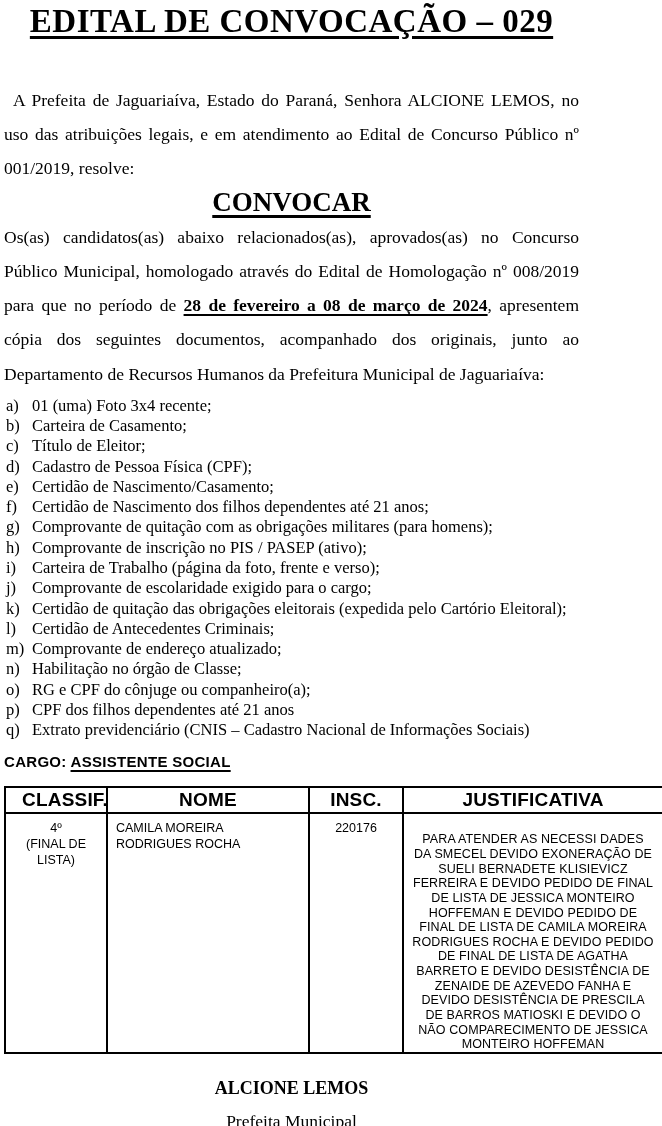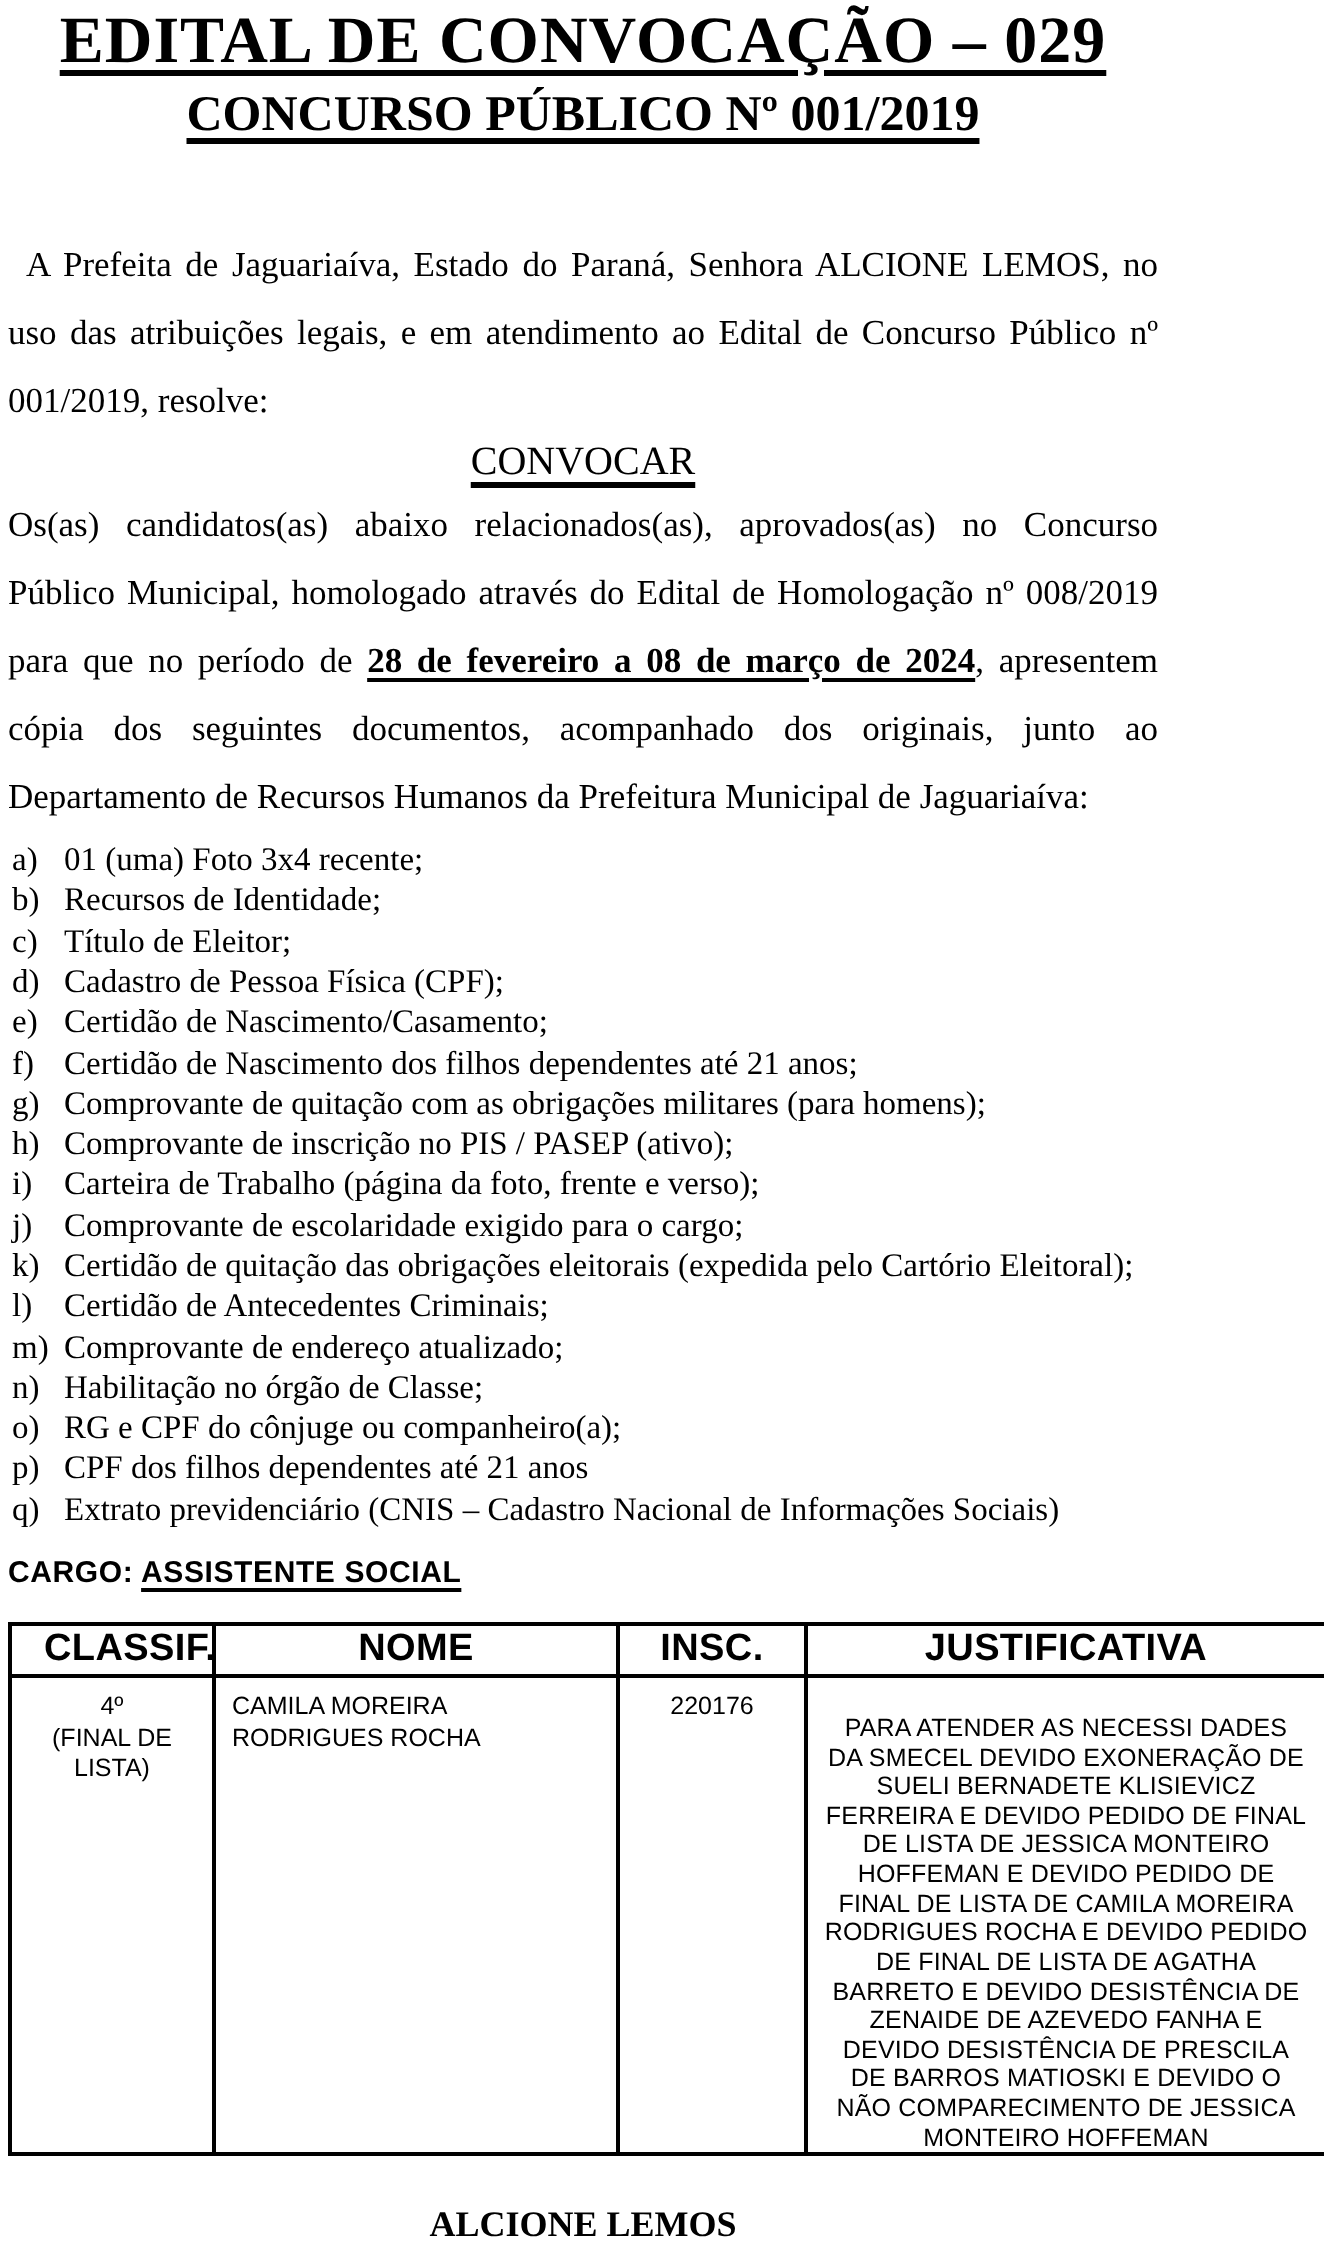--- a/index.html
+++ b/index.html
@@ -33,22 +33,22 @@
   .doc-subtitle {
     margin: 0 0 20px 0;
     text-align: center;
     font-size: 25px;
     font-weight: bold;
     line-height: 1.1;
   }
   .convocar {
     margin: 2px 0 2px 0;
     text-align: center;
-    font-size: 20px;
-    font-weight: normal;
+    font-size: 27px;
+    font-weight: bold;
     line-height: 1.15;
   }
 
   
   .para {
     margin: 0;
     font-size: 17.5px;
     line-height: 1.95;
     text-align: justify;
   }
@@ -138,36 +138,35 @@
     font-size: 17.5px;
   }
 </style>
 </head>
 <body>
 
 <div class="page">
 
   <h1 class="doc-title"><span>EDITAL DE CONVOCAÇÃO – 029</span></h1>
 
-  <h2 class="doc-subtitle"><span>CONCURSO PÚBLICO Nº 001/2019</span></h2>
 
   <p class="para indent">A Prefeita de Jaguariaíva, Estado do Paraná, Senhora ALCIONE LEMOS, no uso das atribuições legais, e em atendimento ao Edital de Concurso Público nº 001/2019, resolve:</p>
 
   <h3 class="convocar"><span>CONVOCAR</span></h3>
 
   <p class="para"><span>Os(as) candidatos(as) abaixo relacionados(as), aprovados(as) no Concurso Público Municipal, homologado através do Edital de Homologação nº 008/2019 para que no período de </span><span class="bold-underline">28 de fevereiro a 08 de março de 2024</span><span>, apresentem cópia dos seguintes documentos, acompanhado dos originais, junto ao Departamento de Recursos Humanos da Prefeitura Municipal de Jaguariaíva:</span></p>
 
   <ul class="checklist">
     <li>
         <span class="li-marker">a)</span>
         <span class="li-text">01 (uma) Foto 3x4 recente;</span>
       </li>
     <li>
         <span class="li-marker">b)</span>
-        <span class="li-text">Recursos de Identidade;</span>
+        <span class="li-text">Carteira de Casamento;</span>
       </li>
     <li>
         <span class="li-marker">c)</span>
         <span class="li-text">Título de Eleitor;</span>
       </li>
     <li>
         <span class="li-marker">d)</span>
         <span class="li-text">Cadastro de Pessoa Física (CPF);</span>
       </li>
     <li>

